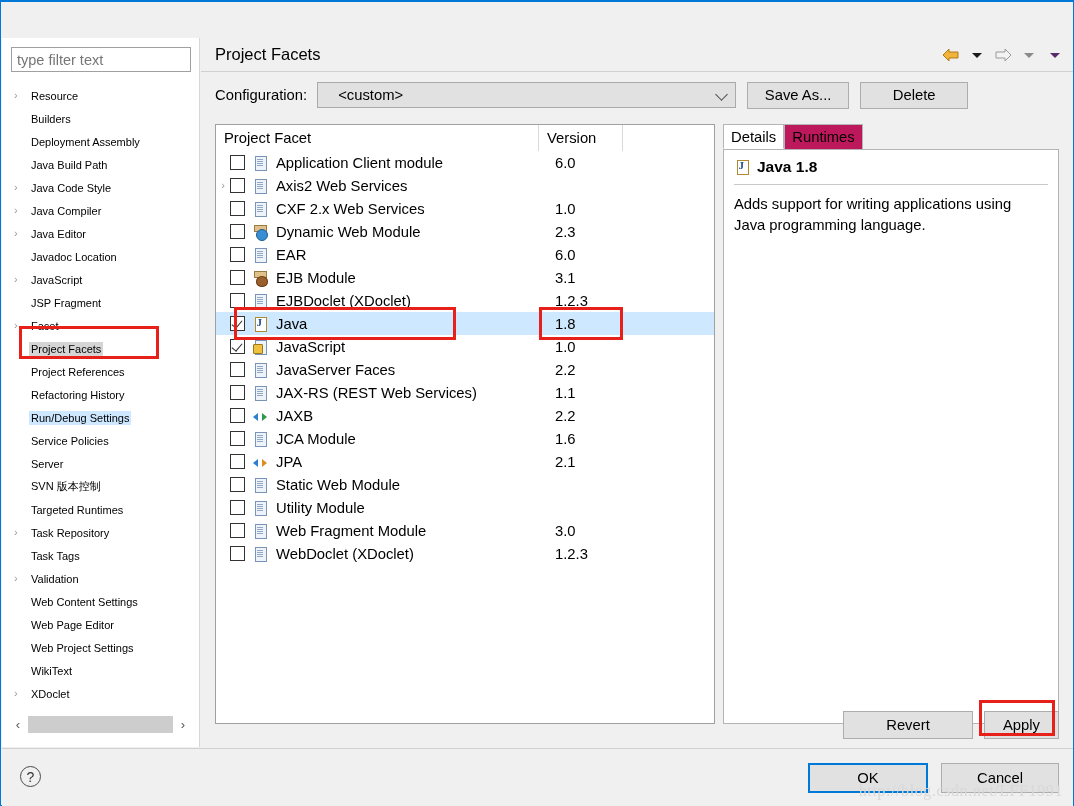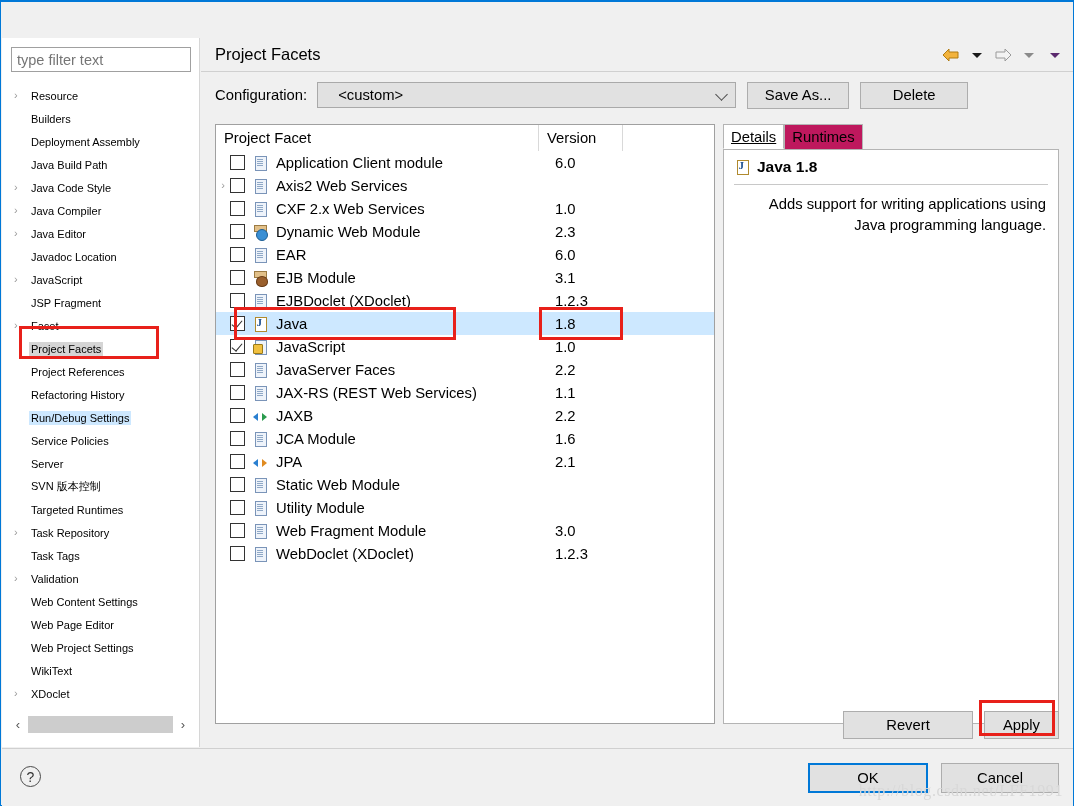--- a/index.html
+++ b/index.html
@@ -349,28 +349,27 @@
     padding: 0 7px;
     display: flex; align-items: center;
     font-size: 14.8px;
     background: #be185d;
     border: 1px solid #b4b4b4;
     border-bottom: none;
   }
   .dtab.active {
     background: #ffffff;
     border-bottom: 1px solid #ffffff;
-    position: relative; z-index: 3; text-decoration: underline;
+    position: relative; z-index: 3;
   }
   #detail-body {
     position: absolute; left: 0; top: 25px;
     width: 336px; height: 575px;
     background: #ffffff;
     border: 1px solid #b4b4b4;
-    text-align: right;
   }
   #detail-title {
     display: flex; align-items: center;
     padding: 8px 10px 6px 10px;
   }
   #detail-title .ficon { margin-right: 7px; }
   #detail-title-text { font-size: 15.5px; font-weight: bold; }
   #detail-sep {
     height: 1px; background: #c8c8c8;
     margin: 2px 10px 0 10px;

